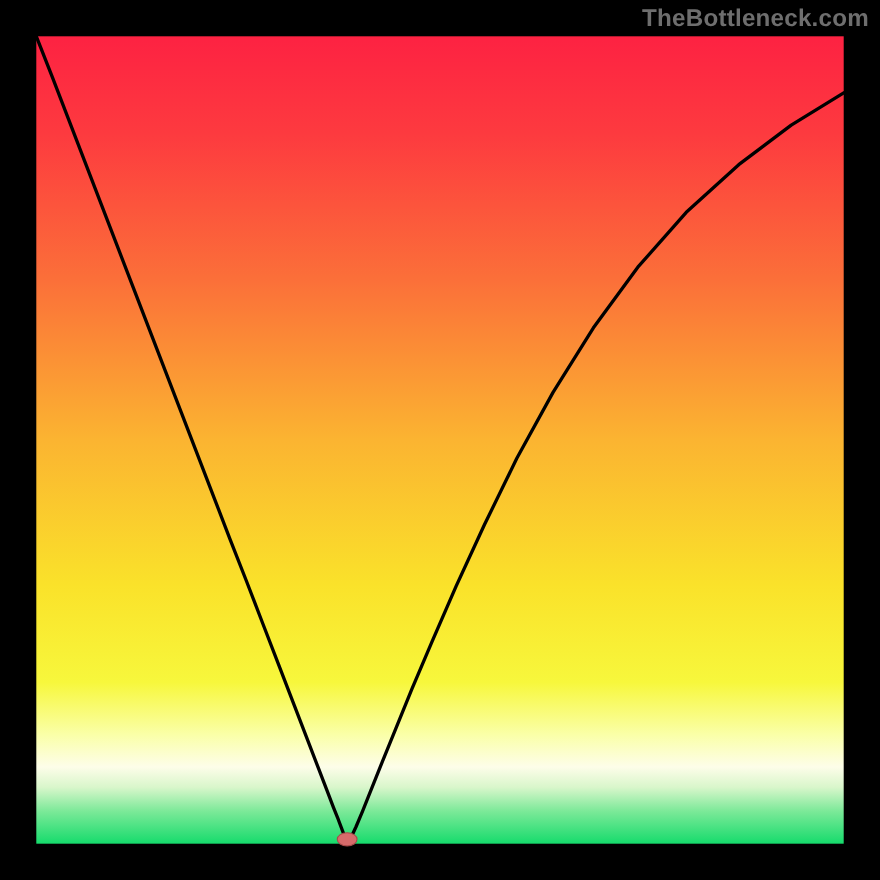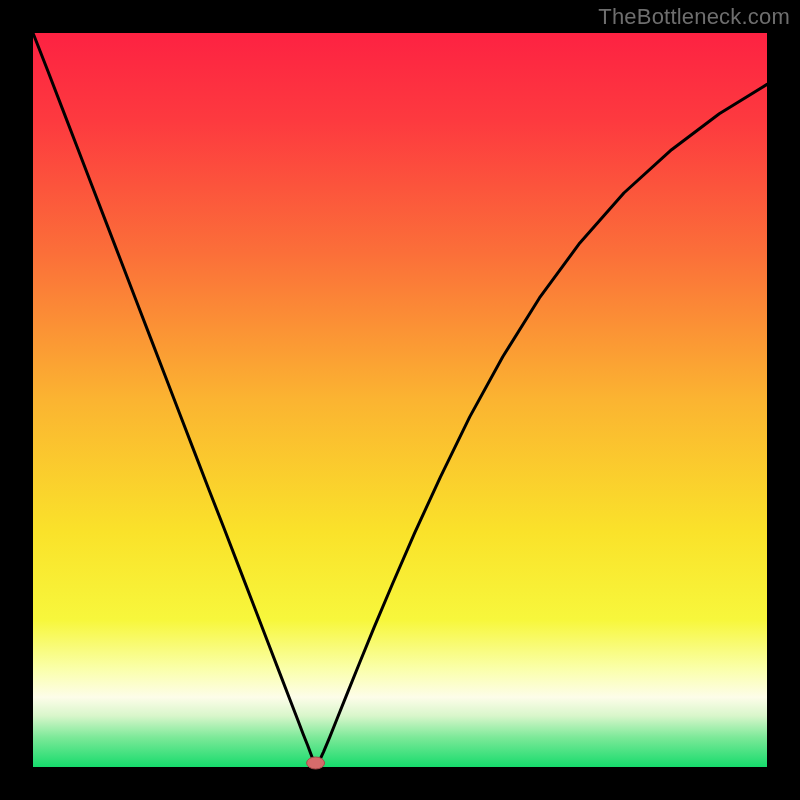--- a/index.html
+++ b/index.html
@@ -18,21 +18,21 @@
     width: 800px;
     height: 800px;
     background: #000;
   }
   .watermark {
     position: absolute;
     top: 4px;
     right: 10px;
     color: #6e6e6e;
     font-size: 22px;
-    font-weight: 400;
+    font-weight: 700;
     letter-spacing: 0.2px;
   }
   svg {
     position: absolute;
     top: 0;
     left: 0;
   }
 </style>
 </head>
 <body>

